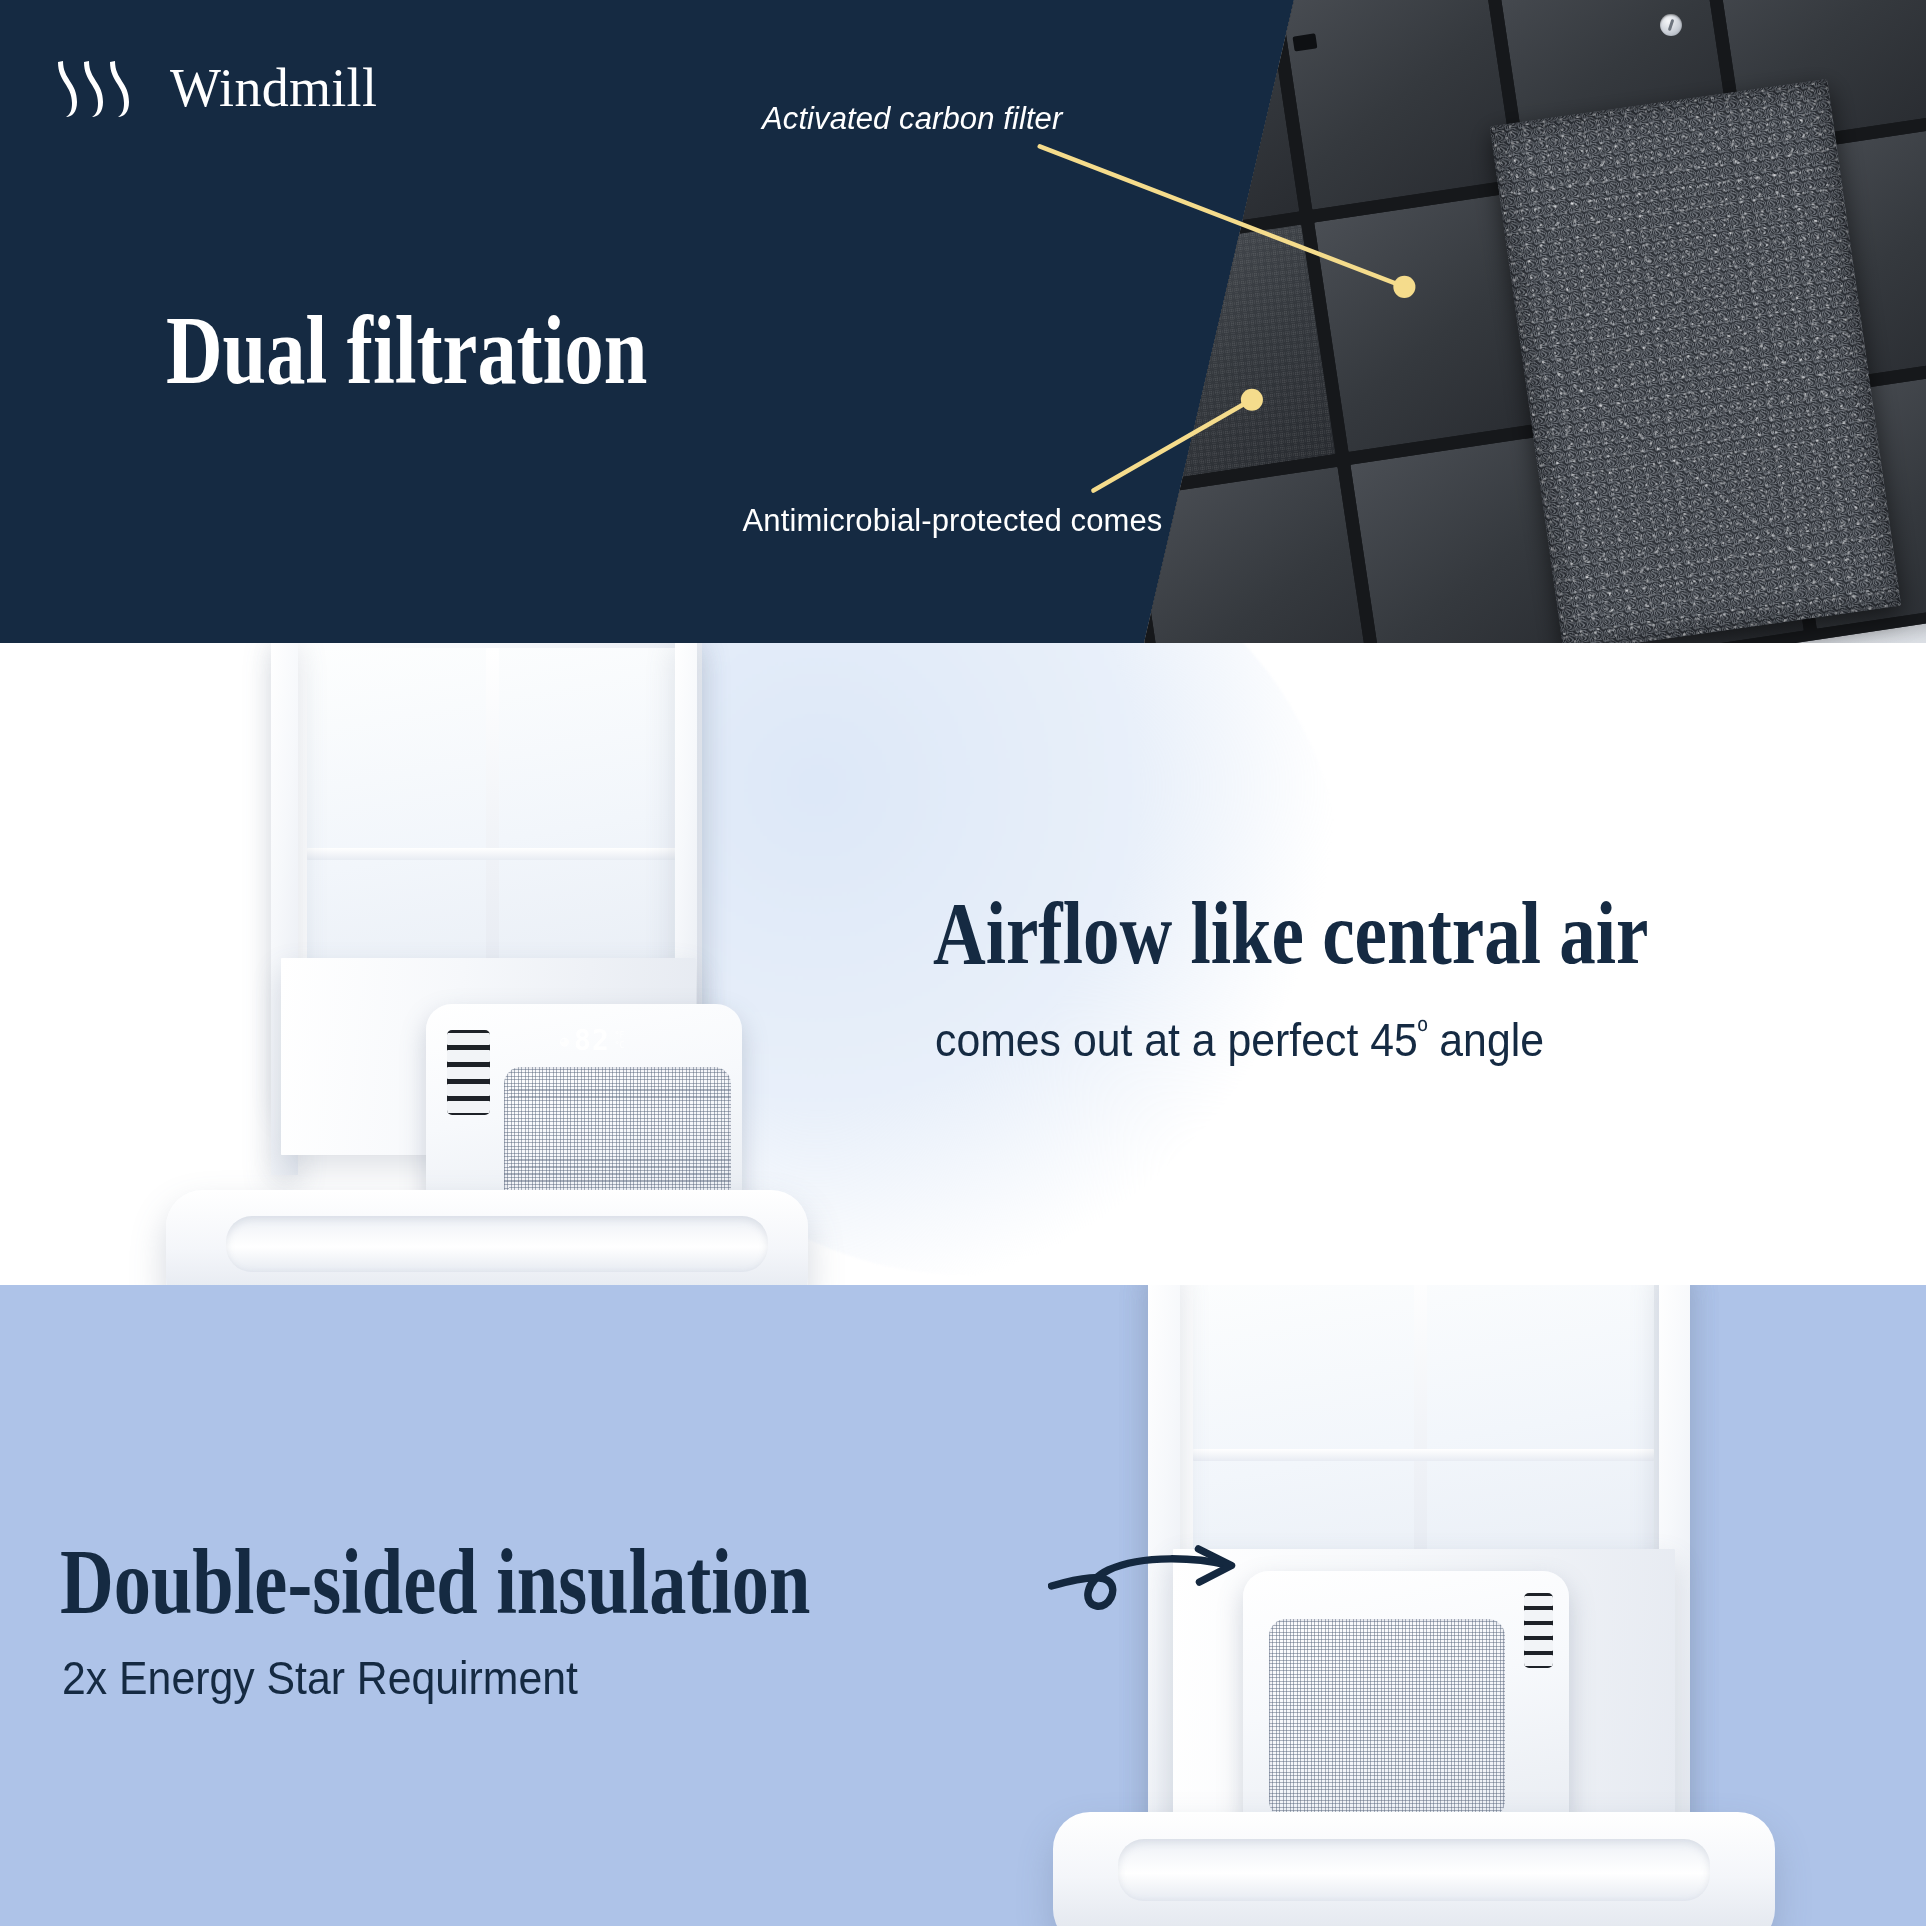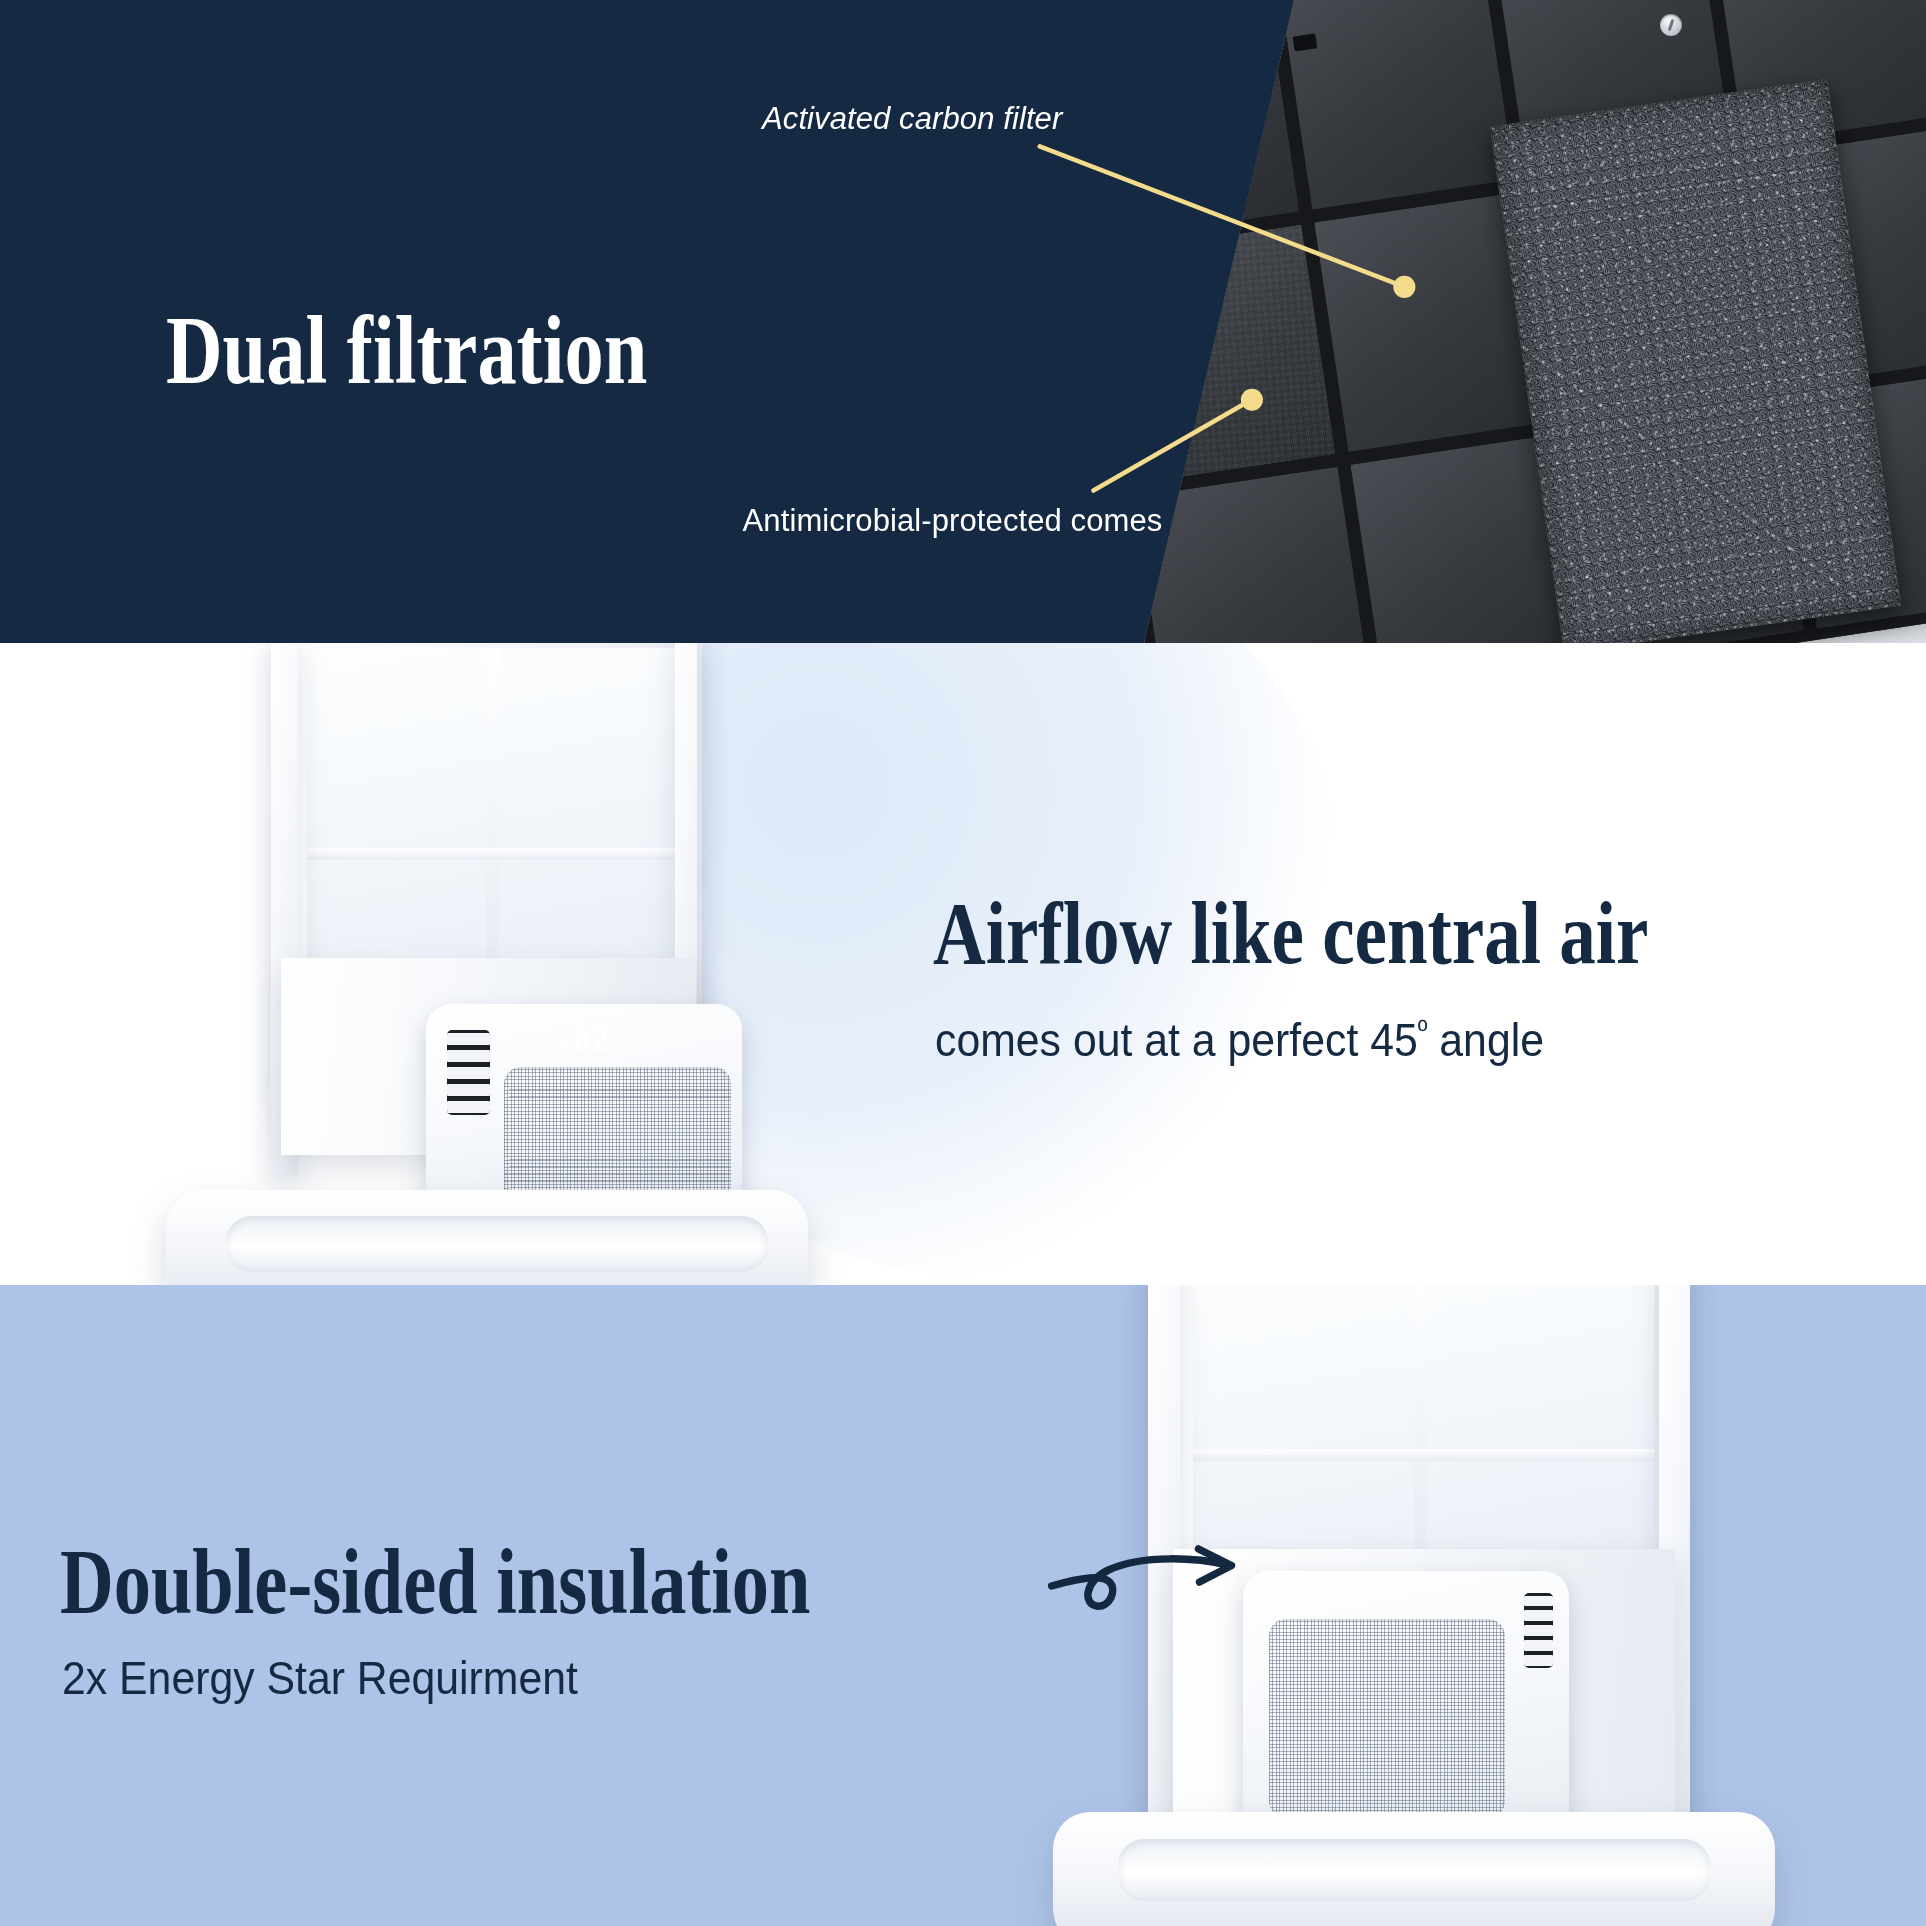--- a/index.html
+++ b/index.html
@@ -231,20 +231,28 @@
     <div class="carbon-pad"></div>
   </div>
 
   <svg class="leader-svg" viewBox="0 0 3840 1282">
     <line x1="2073" y1="292" x2="2795" y2="570" stroke="#f5dc8c" stroke-width="9" stroke-linecap="round"></line>
     <circle cx="2800" cy="572" r="22" fill="#f5dc8c"></circle>
     <line x1="2180" y1="978" x2="2490" y2="800" stroke="#f5dc8c" stroke-width="9" stroke-linecap="round"></line>
     <circle cx="2496" cy="797" r="22" fill="#f5dc8c"></circle>
   </svg>
 
+  <div id="brand-logo">
+    <svg class="logo-mark" viewBox="0 0 206 136">
+      <path d="M18 14 C 18 52, 46 56, 46 96 C 46 116, 36 126, 24 126 C 34 120, 36 110, 36 98 C 36 62, 8 56, 8 16 Z" fill="#fff"></path>
+      <path d="M70 14 C 70 52, 98 56, 98 96 C 98 116, 88 126, 76 126 C 86 120, 88 110, 88 98 C 88 62, 60 56, 60 16 Z" fill="#fff"></path>
+      <path d="M122 14 C 122 52, 150 56, 150 96 C 150 116, 140 126, 128 126 C 138 120, 140 110, 140 98 C 140 62, 112 56, 112 16 Z" fill="#fff"></path>
+    </svg>
+    <span class="logo-word">Windmill</span>
+  </div>
 
   <h1 id="headline-filtration">Dual filtration</h1>
 
   <div class="callout" id="callout-carbon">Activated carbon filter</div>
 
   <div class="callout" id="callout-mesh">Antimicrobial-protected comes</div>
 </section>
 
 <section id="panel-airflow">
   <div class="airflow-swoosh"></div>

